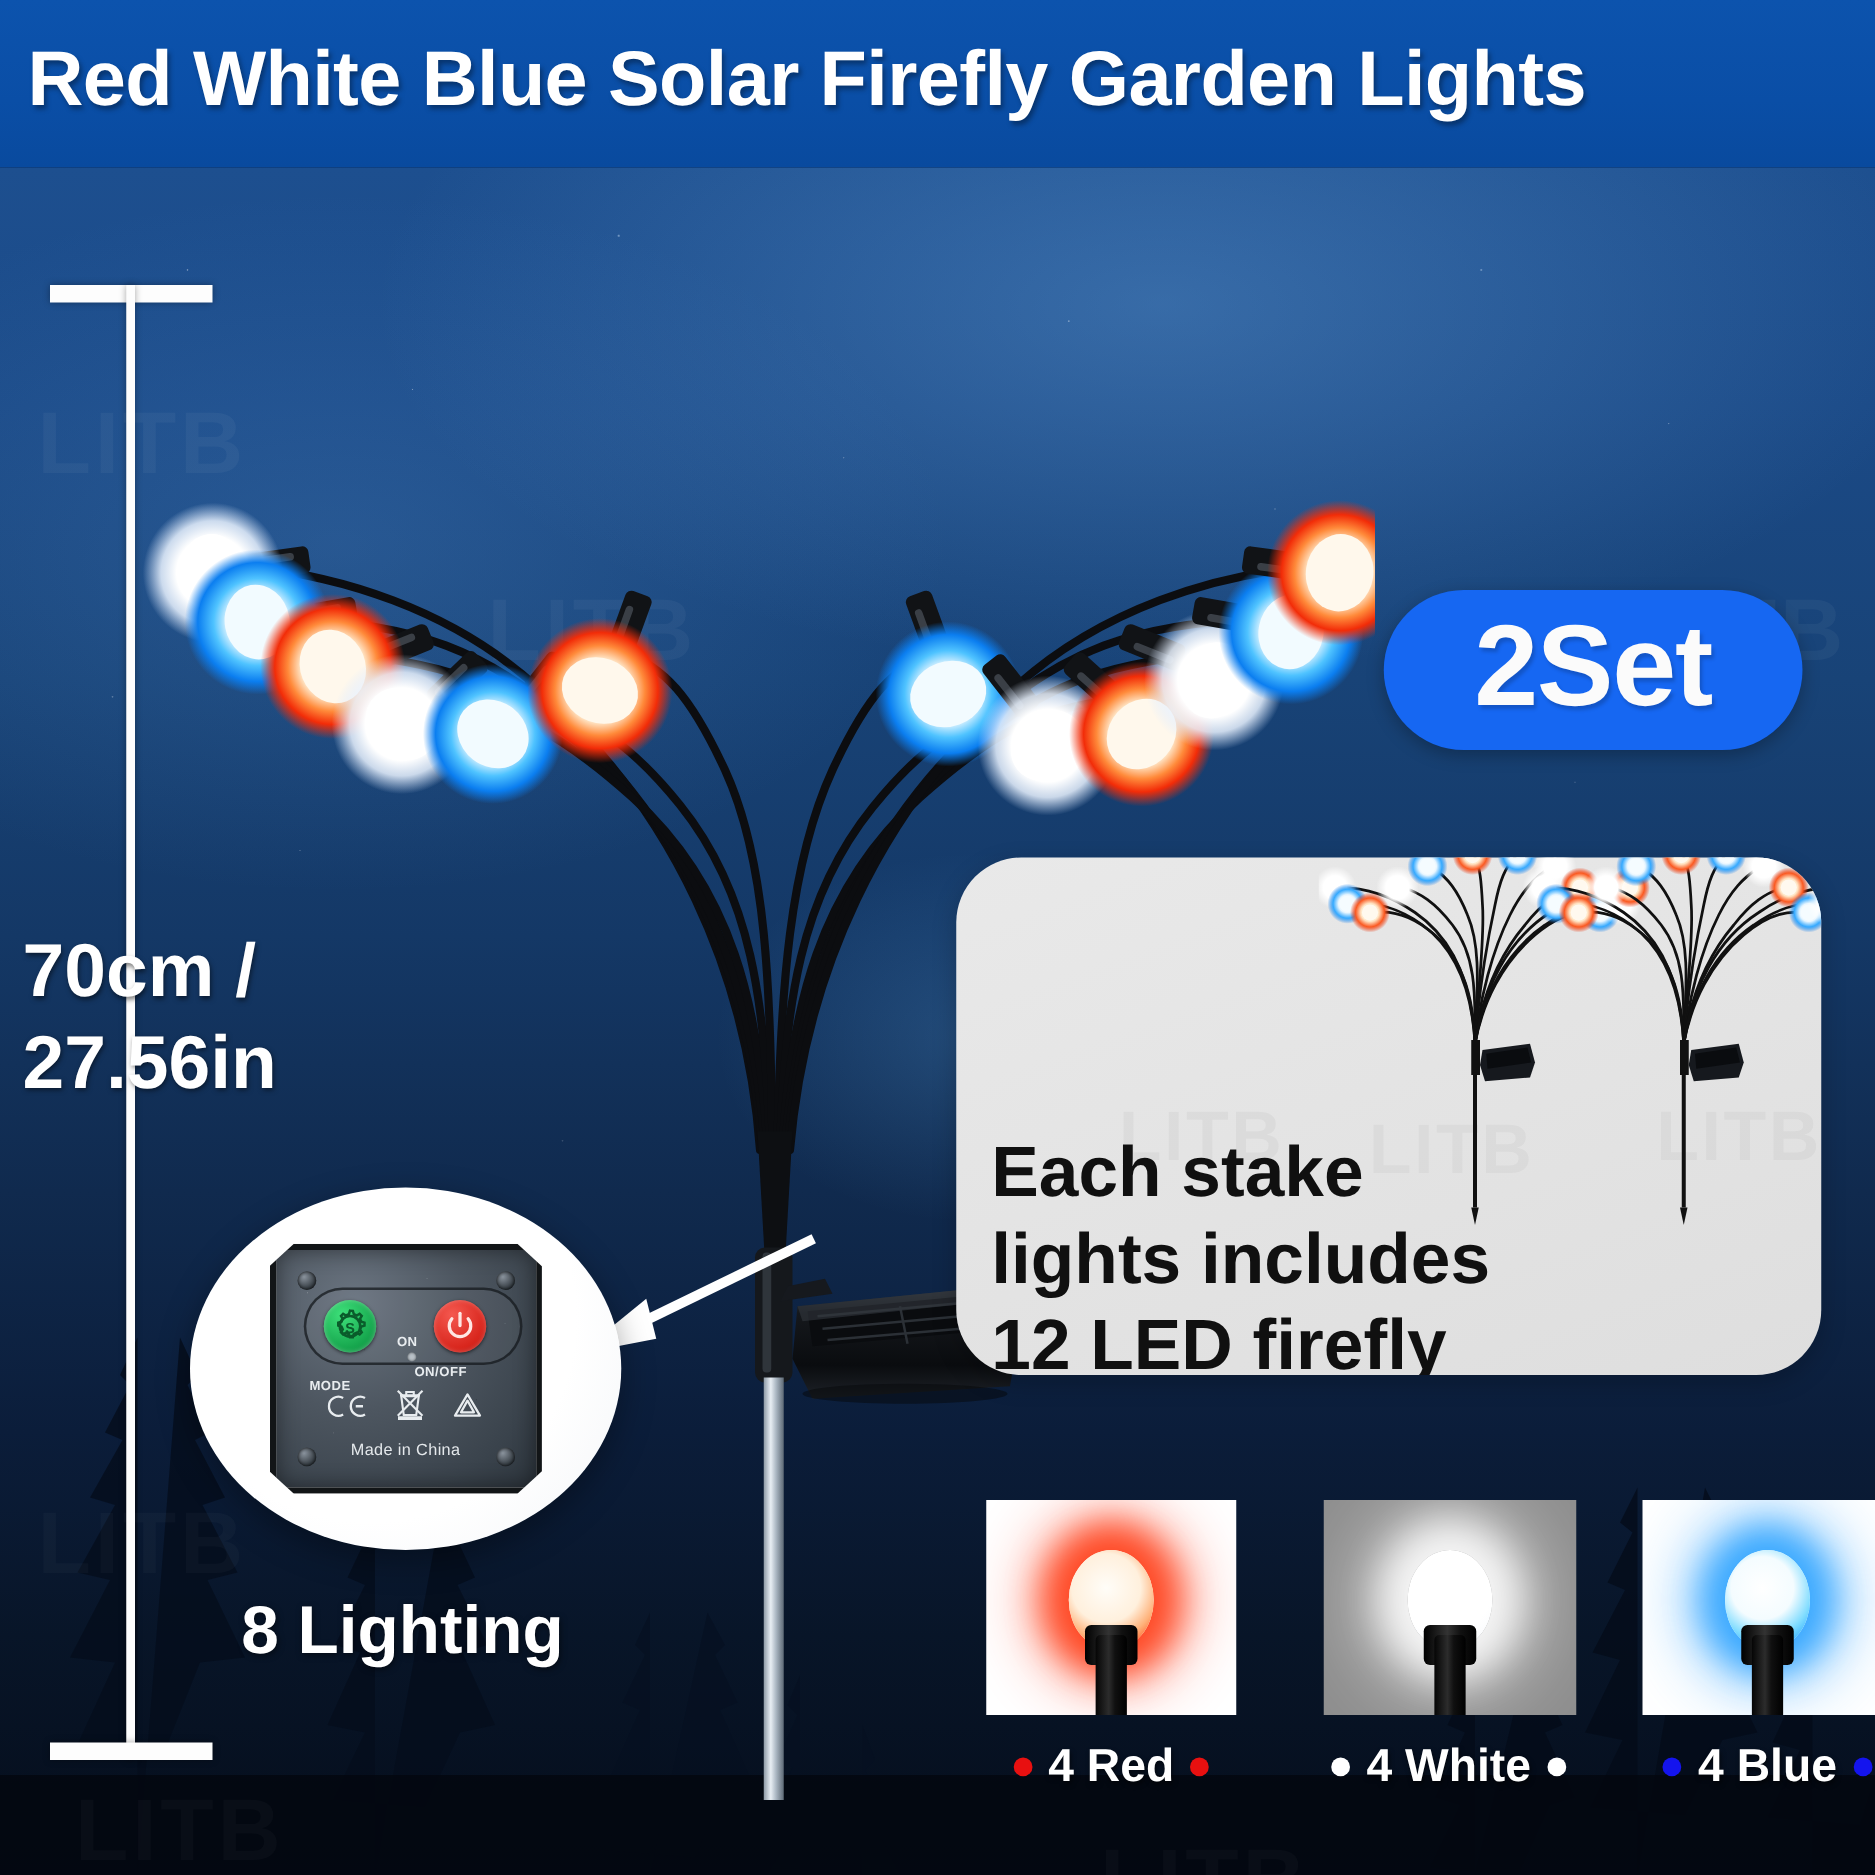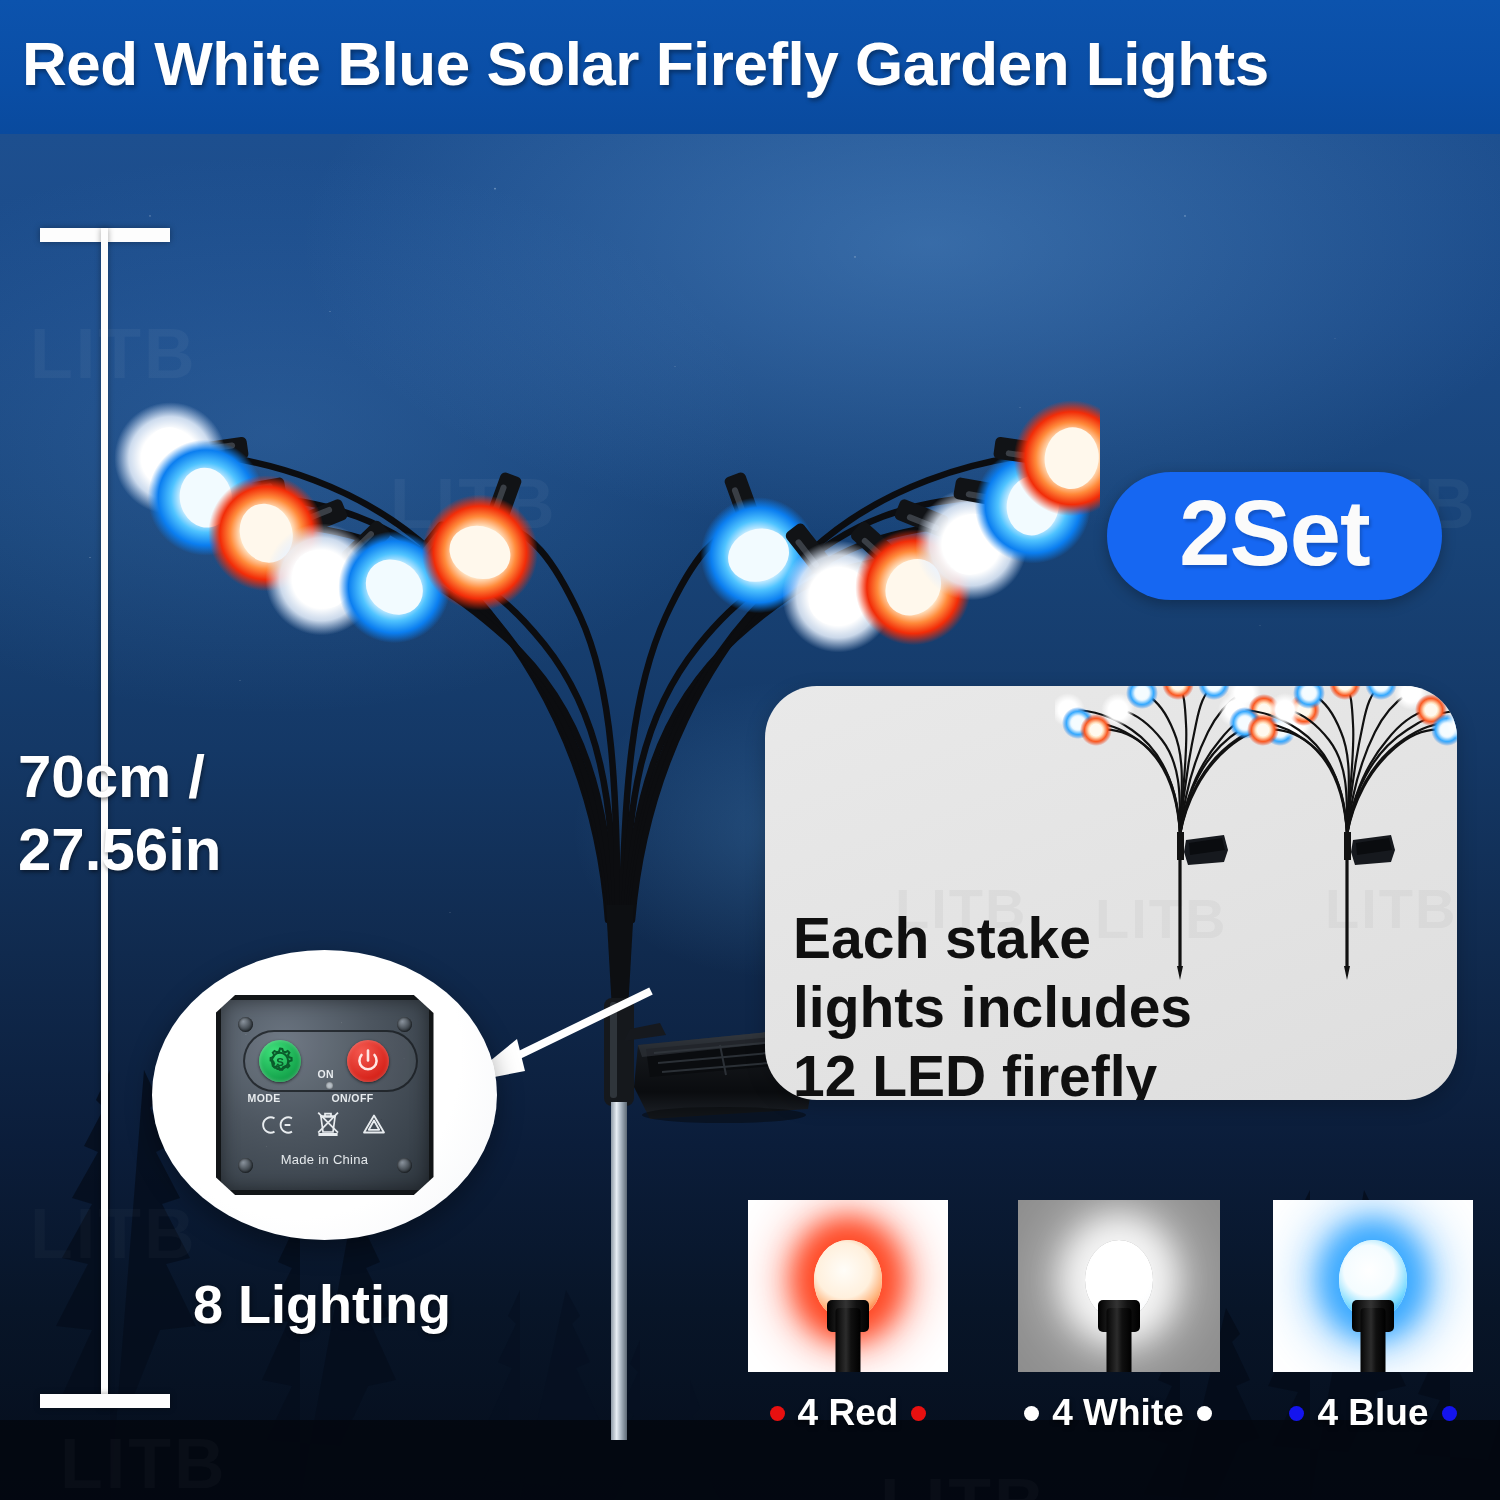--- a/index.html
+++ b/index.html
@@ -193,21 +193,21 @@
 
   
   .modes-label {
     position:absolute; left:193px; top:1275px; width:430px;
     font-size:54px; font-weight:bold; color:#ffffff; line-height:1.1;
     text-shadow:1px 2px 5px rgba(0,0,0,.5);
   }
 
   
   .swatches { position:absolute; left:748px; top:1200px; width:740px; height:245px; }
-  .swatch { position:absolute; top:0; width:200px; }
+  .swatch { position:absolute; top:0; width:200px;margin-left:41px; }
   .swatch.s0 { left:0; }
   .swatch.s1 { left:270px; }
   .swatch.s2 { left:525px; }
   .swatch-img {
     position:relative; width:200px; height:172px; overflow:hidden;
   }
   .swatch-img.white-bg { background:#8e8e8e; width:202px; }
   .swatch-img.plain-bg { background:#ffffff; }
   .bulb {
     position:absolute; left:50%; top:40px; transform:translateX(-50%);
@@ -651,21 +651,21 @@
 
       <div class="mode-btn">
         <svg width="32" height="32" viewBox="0 0 32 32">
           <g fill="none" stroke="#0a5c2b" stroke-width="2">
             <path d="M16 3.5 l2.3 .3 .8 2.6 2.3 1 2.3-1.4 1.7 1.7 -1.4 2.3 1 2.3 2.6 .8 0 2.4 -2.6 .8 -1 2.3 1.4 2.3 -1.7 1.7 -2.3-1.4 -2.3 1 -.8 2.6 -2.4 0 -.8-2.6 -2.3-1 -2.3 1.4 -1.7-1.7 1.4-2.3 -1-2.3 -2.6-.8 0-2.4 2.6-.8 1-2.3 -1.4-2.3 1.7-1.7 2.3 1.4 2.3-1 .8-2.6 Z"></path>
             <circle cx="16" cy="16" r="8.2"></circle>
           </g>
           <text x="16" y="21" font-family="Liberation Sans, sans-serif" font-size="11.5" font-weight="bold" fill="#0a5c2b" text-anchor="middle">S</text>
         </svg>
       </div>
-      <span class="btn-label" style="left:27px; top:92px;">MODE</span>
+      <span class="btn-label" style="left:27px; top:103px;">MODE</span>
 
       <span class="btn-label" style="left:97px; top:68px;">ON</span>
       <div class="on-dot"></div>
 
       <div class="onoff-btn">
         <svg width="26" height="26" viewBox="0 0 26 26">
           <path d="M6.5 7 A8.6 8.6 0 1 0 19.5 7" fill="none" stroke="#ffe6e3" stroke-width="2.6" stroke-linecap="round"></path>
           <line x1="13" y1="2.6" x2="13" y2="12.4" stroke="#ffe6e3" stroke-width="2.6" stroke-linecap="round"></line>
         </svg>
       </div>

